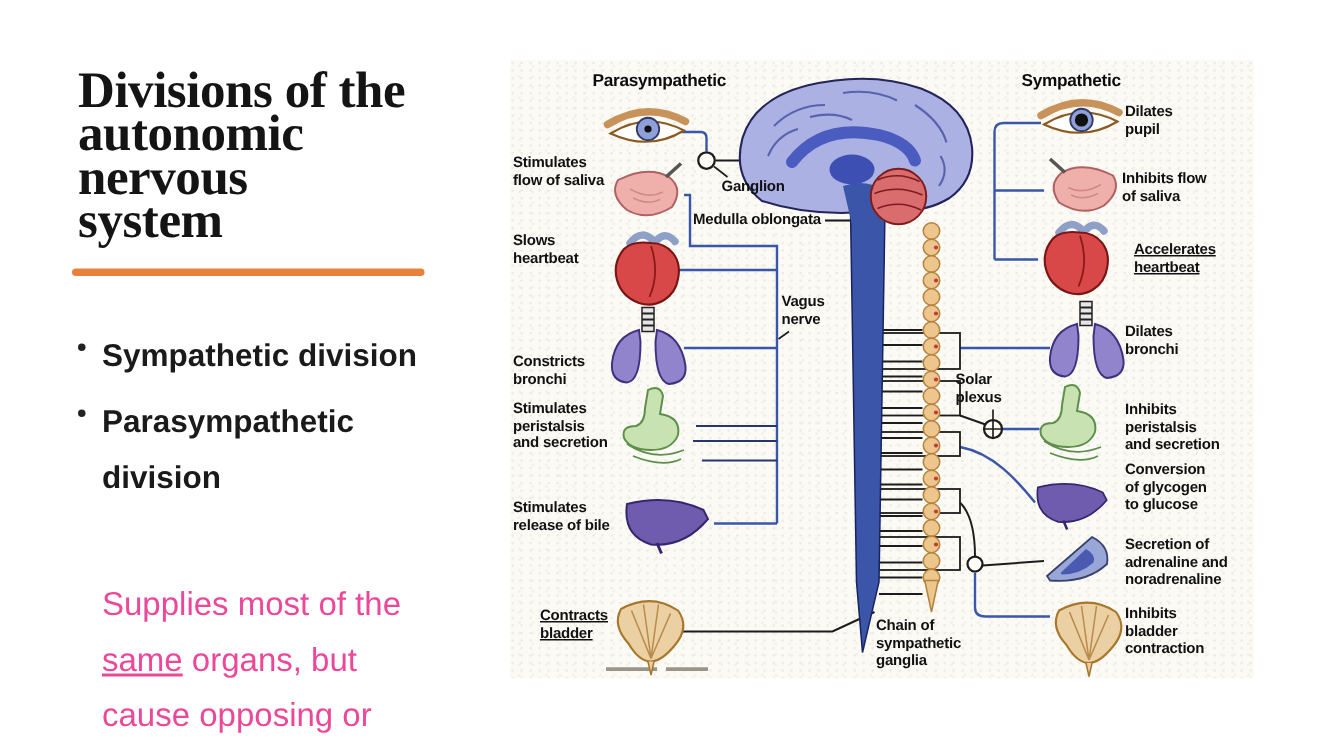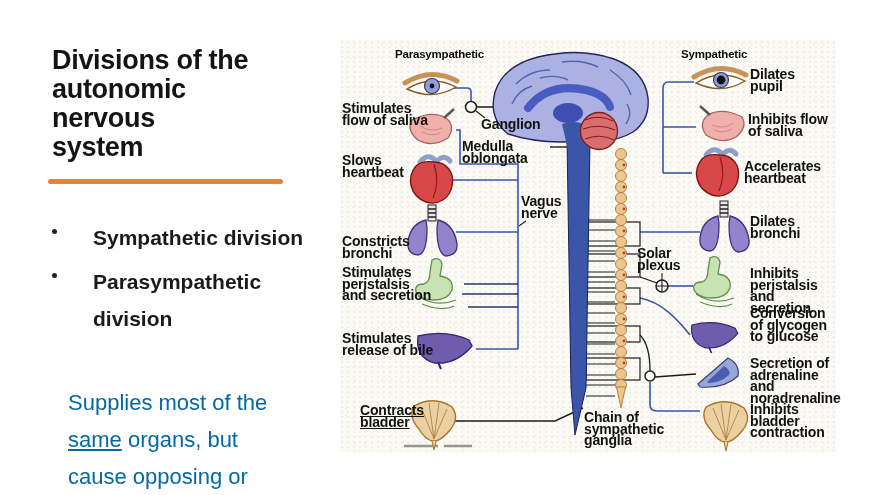--- a/index.html
+++ b/index.html
@@ -1,42 +1,42 @@
 <!DOCTYPE html>
 <html><head>
 <meta charset="utf-8">
 <style>
   html,body{margin:0;padding:0;background:#ffffff;}
   #page{position:relative;width:880px;height:495px;background:#ffffff;overflow:hidden;
         font-family:"Liberation Sans",sans-serif;color:#1a1a1a;}
 
   
   .slide-title{position:absolute;left:52px;top:46px;width:300px;
-               font-size:27px;line-height:29px;font-weight:bold;color:#141414;
-               white-space:pre-line;letter-spacing:-0.3px;}
+               font-size:34px;line-height:29px;font-weight:bold;color:#141414;
+               white-space:pre-line;letter-spacing:-0.3px;font-family:Liberation Serif, serif;}
   .accent-rule{position:absolute;left:48px;top:179px;width:235px;height:5px;
                background:#e8813b;border-radius:3px;}
-  .bullet{position:absolute;left:52px;display:flex;align-items:flex-start;gap:25px;}
+  .bullet{position:absolute;left:52px;display:flex;align-items:flex-start;}
   .bullet .dot{width:5px;height:5px;border-radius:50%;background:#222;
                margin:10px 11px 0 0;flex:0 0 auto;}
   .bullet .btxt{font-size:21px;line-height:37px;font-weight:bold;white-space:pre-line;}
-  .note-line{position:absolute;left:68px;font-size:22px;line-height:24px;color:#0369a1;}
+  .note-line{position:absolute;left:68px;font-size:22px;line-height:24px;color:#ec4899;}
   .note-line .u{text-decoration:underline;}
 
   
   #diagram{position:absolute;left:340px;top:40px;width:496px;height:412px;
            background-color:#fbfaf5;
            background-image:
              radial-gradient(circle at 30% 40%, rgba(140,135,118,0.12) 0.8px, transparent 1px),
              radial-gradient(circle at 70% 60%, rgba(140,135,118,0.08) 0.9px, transparent 1.1px);
            background-size:6px 5px,9px 7px;}
   #diagram svg{position:absolute;left:0;top:0;pointer-events:none;}
   .dhead{position:absolute;font-size:11.5px;font-weight:bold;color:#0c0c0c;
          letter-spacing:-0.2px;}
-  .dlabel{position:absolute;font-size:14px;line-height:11.5px;font-weight:bold;
+  .dlabel{position:absolute;font-size:10px;line-height:11.5px;font-weight:bold;
           color:#111;white-space:pre-line;letter-spacing:-0.15px;}
   .dlabel.c{text-align:left;}
   .dlabel.l{text-align:left;}
 </style>
 </head>
 <body>
 
 <div id="page">
 
   <div class="slide-title">Divisions of the
@@ -250,21 +250,21 @@
 and secretion</div>
     <div class="dlabel c" style="left:2px;top:293px;width:92px;">Stimulates
 release of bile</div>
     <div class="dlabel c" style="left:20px;top:365px;width:92px;text-decoration:underline;">Contracts
 bladder</div>
 
     <div class="dlabel l" style="left:410px;top:29px;width:86px;">Dilates
 pupil</div>
     <div class="dlabel l" style="left:408px;top:74px;width:86px;">Inhibits flow
 of saliva</div>
-    <div class="dlabel l" style="left:404px;top:121px;width:86px;">Accelerates
+    <div class="dlabel l" style="left:416px;top:121px;width:86px;text-decoration:underline;">Accelerates
 heartbeat</div>
     <div class="dlabel l" style="left:410px;top:176px;width:86px;">Dilates
 bronchi</div>
     <div class="dlabel l" style="left:410px;top:228px;width:86px;">Inhibits
 peristalsis
 and secretion</div>
     <div class="dlabel l" style="left:410px;top:268px;width:86px;">Conversion
 of glycogen
 to glucose</div>
     <div class="dlabel l" style="left:410px;top:318px;width:86px;">Secretion of

